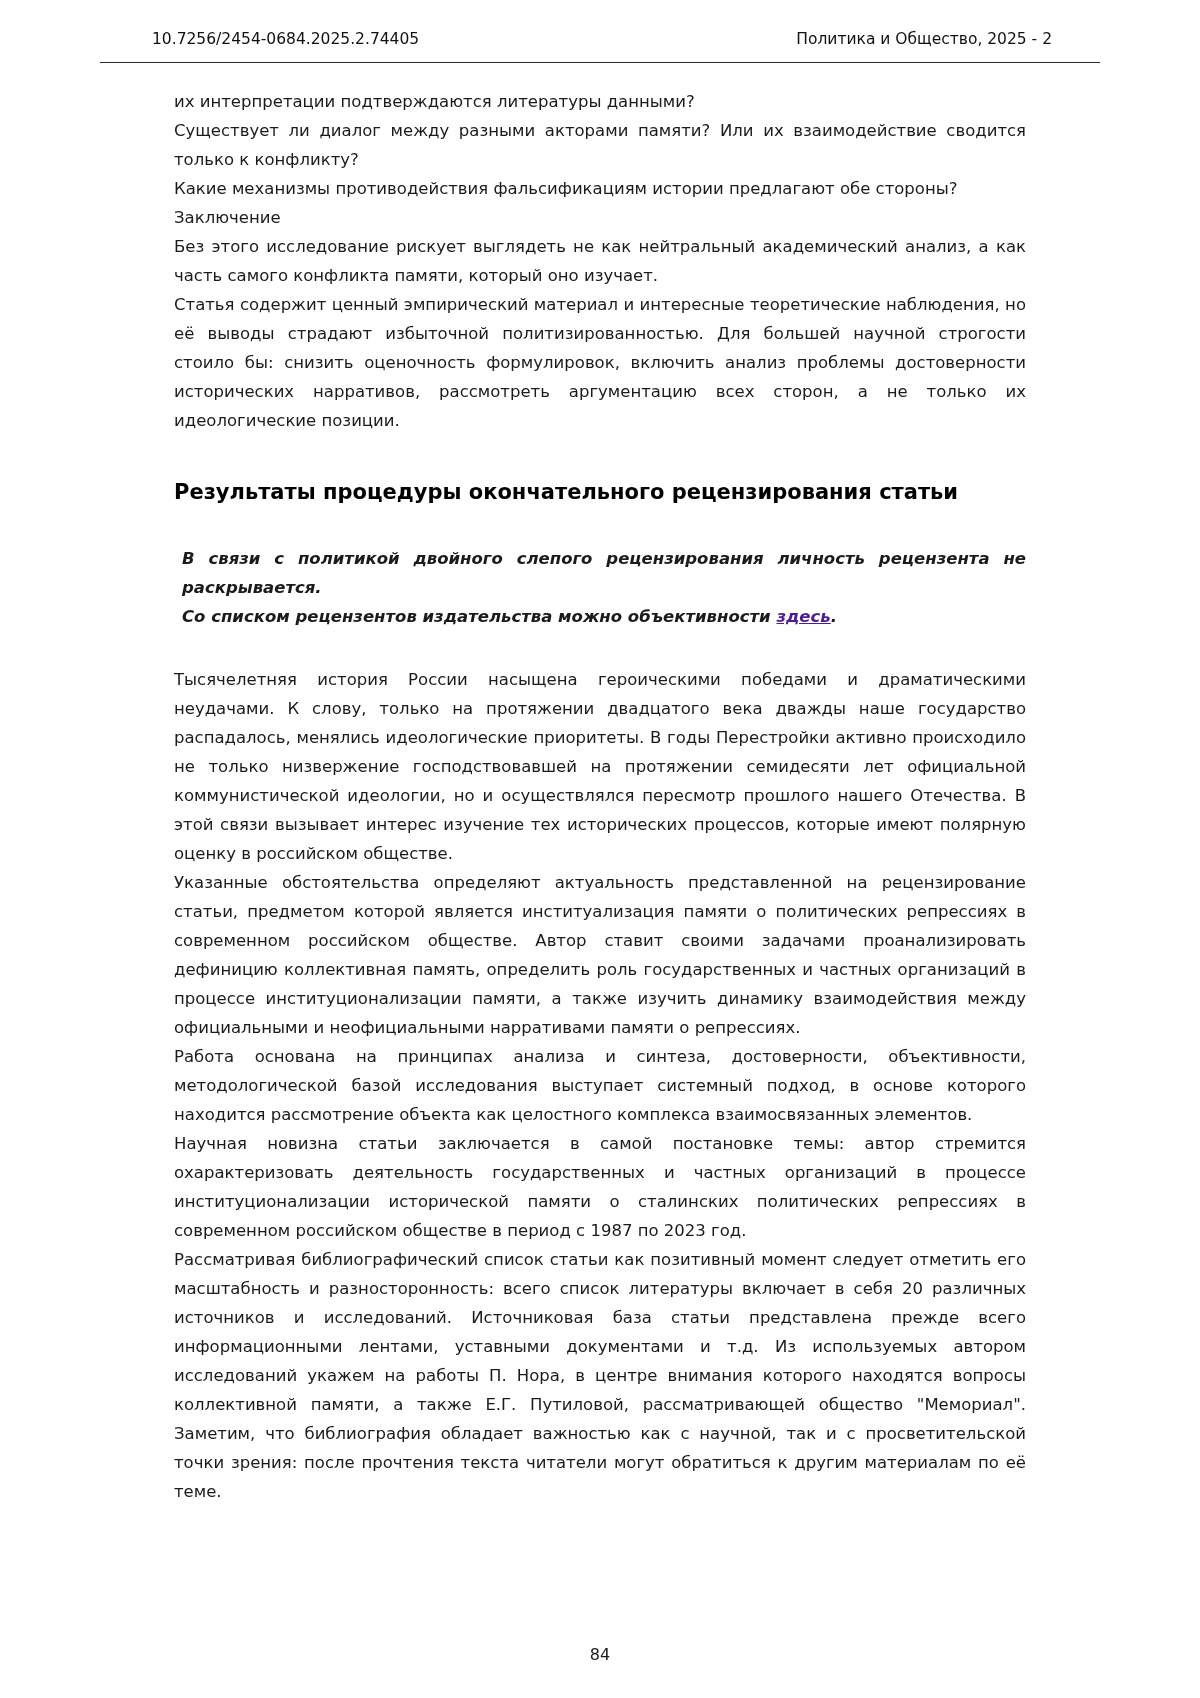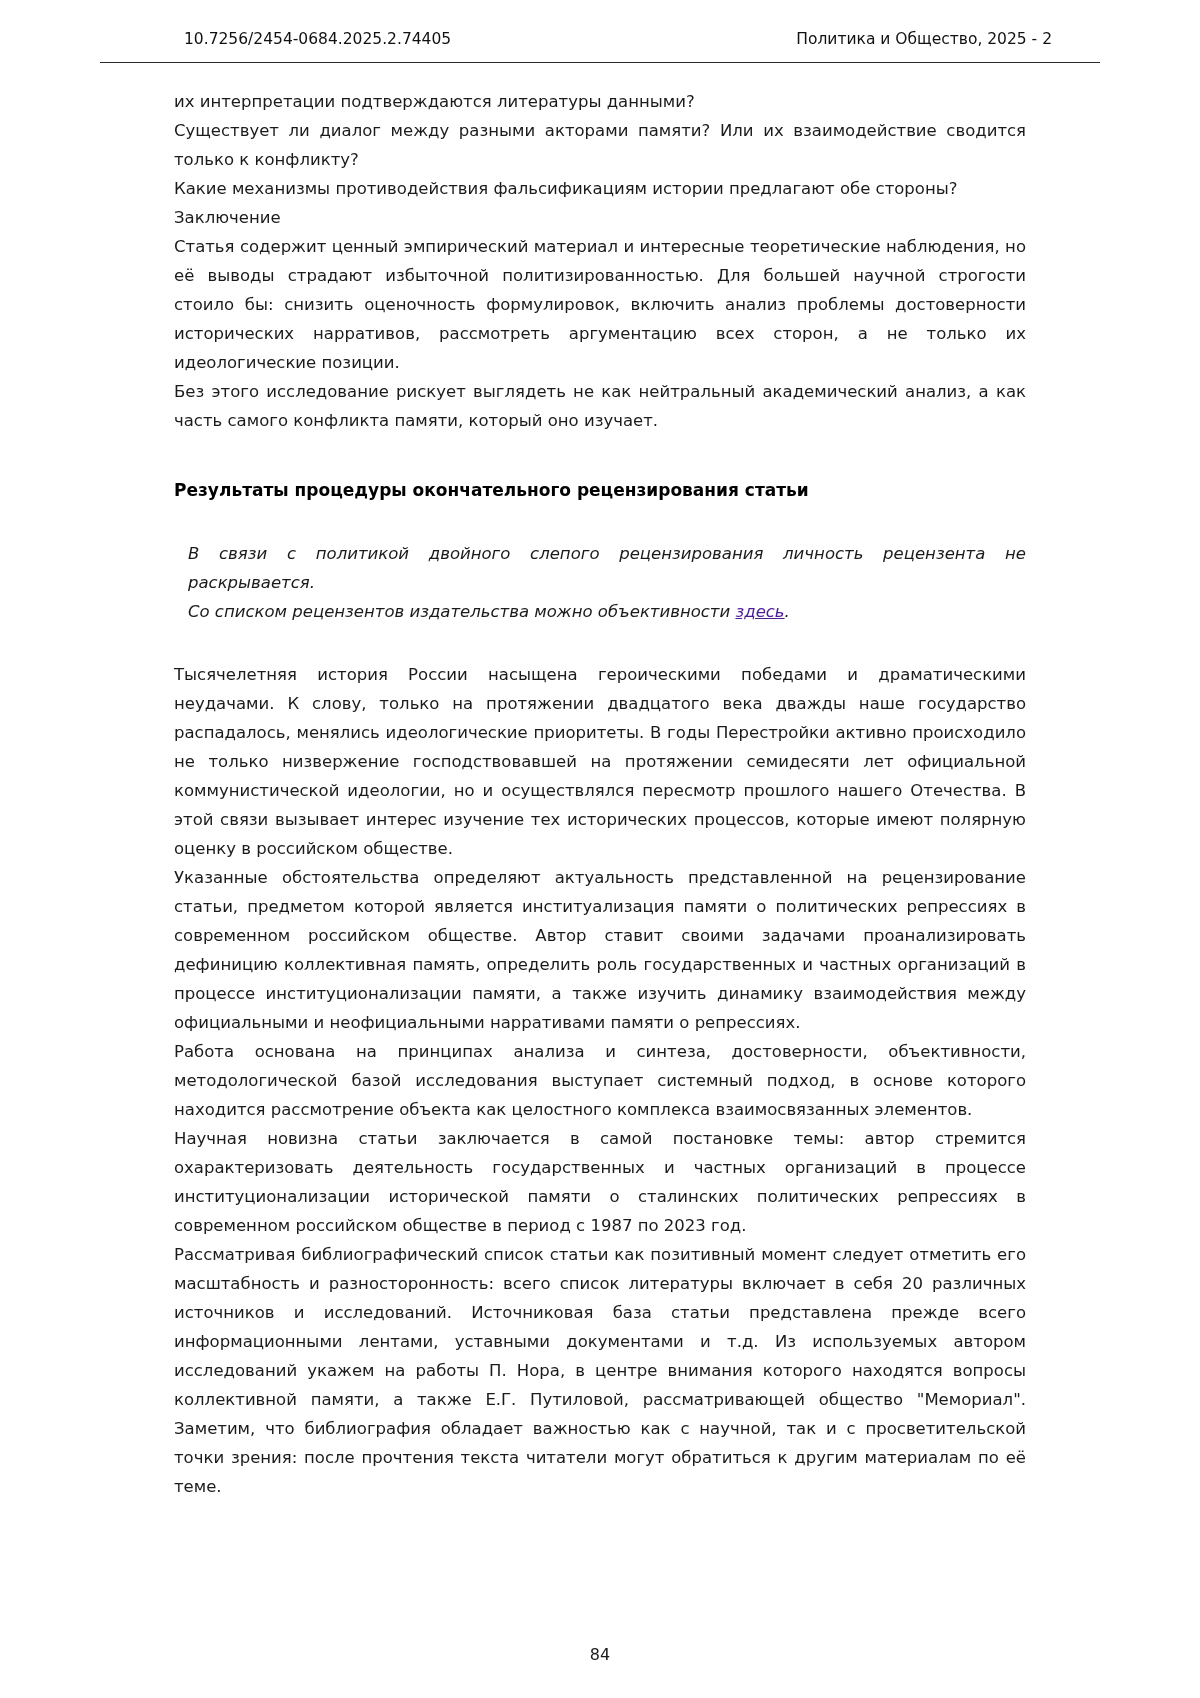--- a/index.html
+++ b/index.html
@@ -18,50 +18,50 @@
     box-sizing: border-box;
     overflow: hidden;
   }
   .page-header {
     display: flex;
     justify-content: space-between;
     align-items: baseline;
     padding: 30px 148px 14px 152px;
     font-size: 15.5px;
     color: #111111;
-    margin-left: 32px;
   }
   .header-rule {
     height: 0;
     border-top: 1.6px solid #2a2a2a;
     margin: 0 100px;
   }
   .content {
     width: 852px;
     margin: 24px auto 0 auto;
     text-align: justify;
     font-size: 16.5px;
     line-height: 29px;
     color: #1b1b1b;
   }
   .para {
     margin: 0;
     padding: 0;
   }
   .section-heading {
-    font-size: 17px;
+    font-size: 21px;
     font-weight: bold;
     color: #000000;
     text-align: left;
     line-height: 1.3;
     margin: 44px 0 38px 0;
   }
   .disclaimer {
     font-style: italic;
-    margin: 0 0 34px 14px;
+    margin: 0 0 34px 8px;
+    font-weight: bold;
   }
   .link {
     color: #4c1d95;
     text-decoration: underline;
     cursor: pointer;
   }
   .page-footer {
     position: absolute;
     left: 0;
     right: 0;
@@ -83,22 +83,22 @@
 
   <div class="header-rule"></div>
 
   <main class="content">
 
     <section class="review-block">
       <p class="para">их интерпретации подтверждаются литературы данными?</p>
       <p class="para">Существует ли диалог между разными акторами памяти? Или их взаимодействие сводится только к конфликту?</p>
       <p class="para">Какие механизмы противодействия фальсификациям истории предлагают обе стороны?</p>
       <p class="para">Заключение</p>
+      <p class="para">Без этого исследование рискует выглядеть не как нейтральный академический анализ, а как часть самого конфликта памяти, который оно изучает.</p>
       <p class="para">Статья содержит ценный эмпирический материал и интересные теоретические наблюдения, но её выводы страдают избыточной политизированностью. Для большей научной строгости стоило бы: снизить оценочность формулировок, включить анализ проблемы достоверности исторических нарративов, рассмотреть аргументацию всех сторон, а не только их идеологические позиции.</p>
-      <p class="para">Без этого исследование рискует выглядеть не как нейтральный академический анализ, а как часть самого конфликта памяти, который оно изучает.</p>
     </section>
 
     <h1 class="section-heading">Результаты процедуры окончательного рецензирования статьи</h1>
 
     <section class="disclaimer">
       <p class="para">В связи с политикой двойного слепого рецензирования личность рецензента не раскрывается.</p>
       <p class="para"><span>Со списком рецензентов издательства можно объективности </span><a href="#" class="link">здесь</a><span>.</span></p>
     </section>
 
     <section class="review-block">

